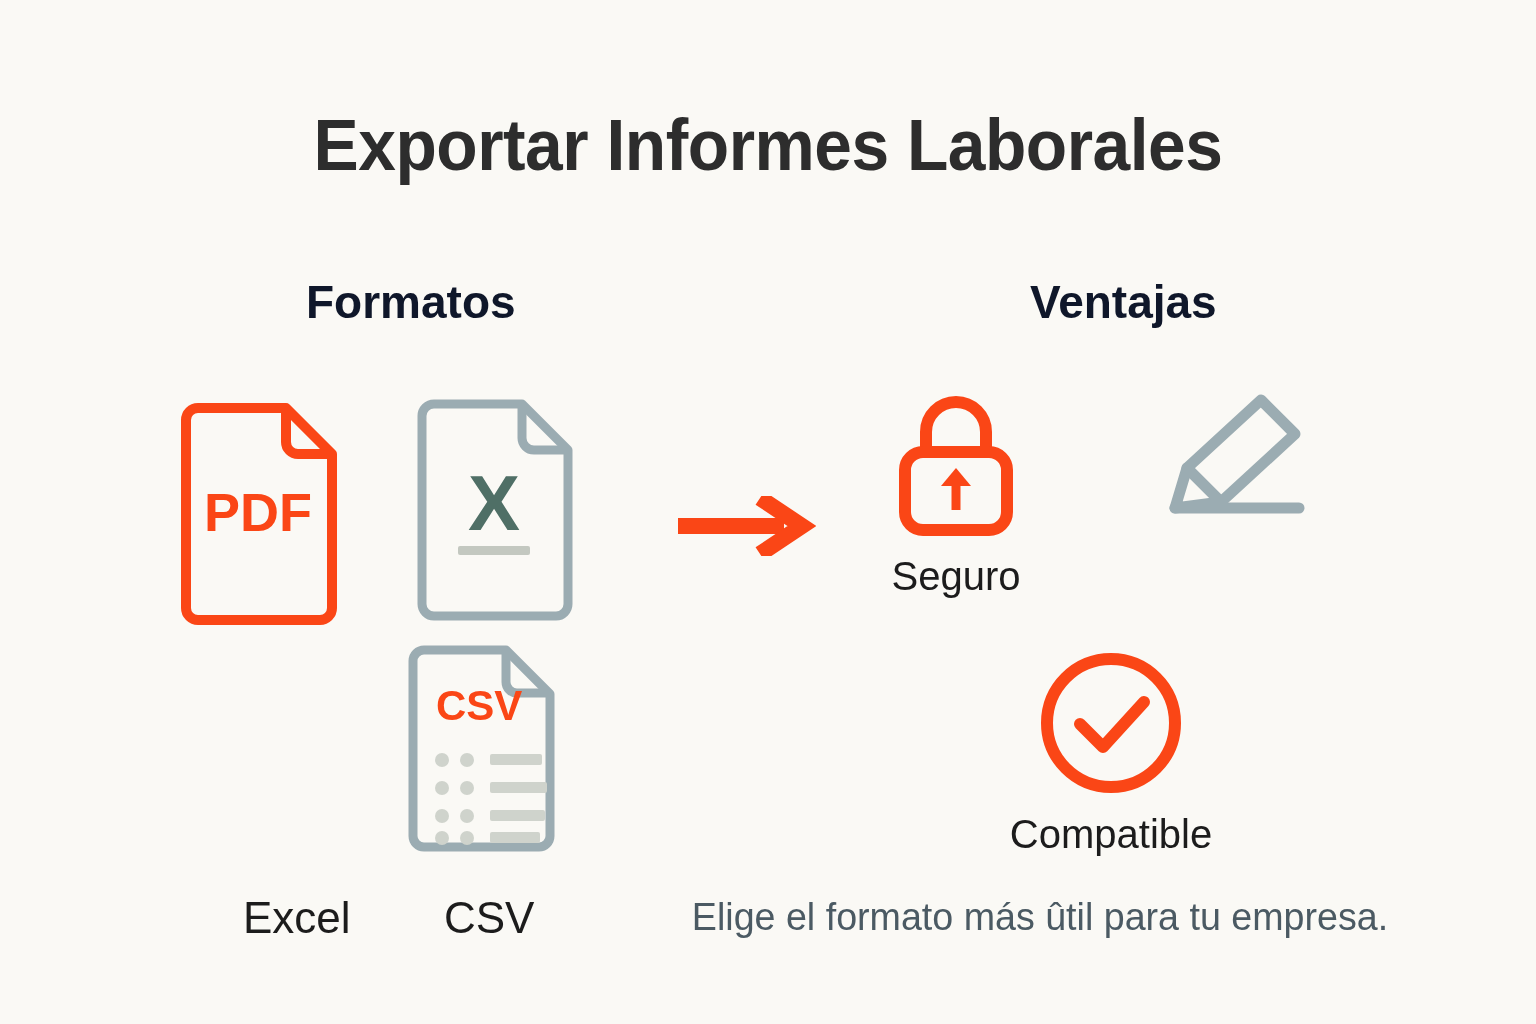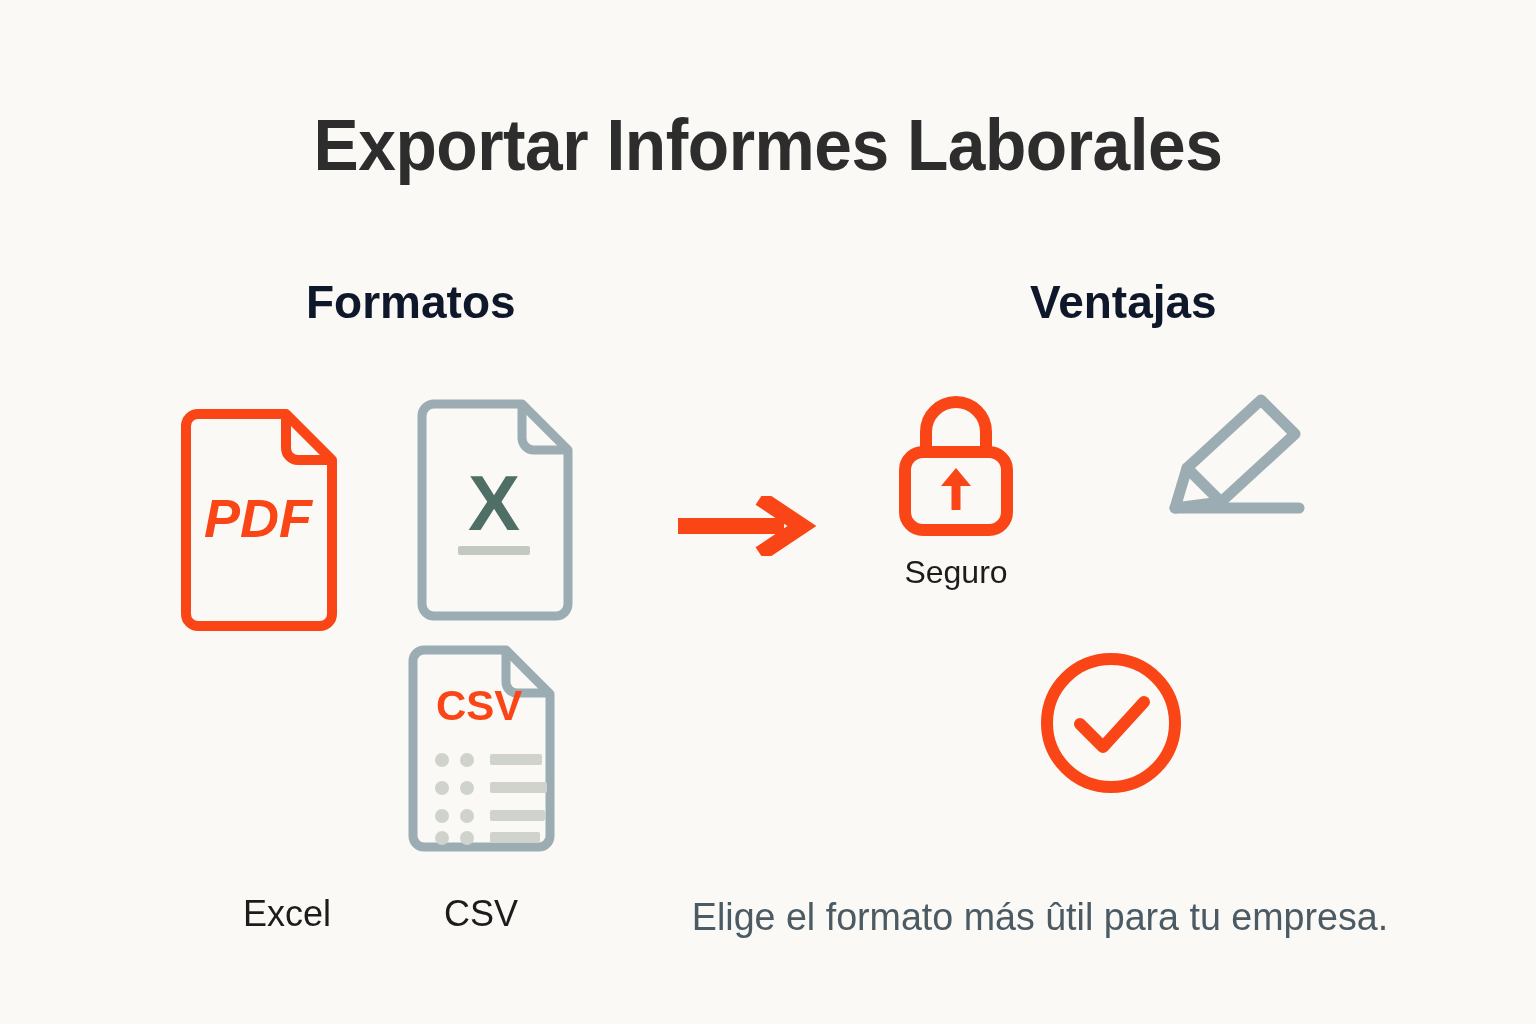--- a/index.html
+++ b/index.html
@@ -48,34 +48,34 @@
     position: absolute;
     top: 396px;
     left: 172px;
     width: 420px;
     height: 470px;
   }
 
   .file-icon { position: absolute; }
 
   
-  #format-pdf  { left: 0px;   top: 16px;   width: 172px; height: 216px; font-style: italic; }
+  #format-pdf  { left: 0px;   top: 10px;   width: 172px; height: 216px; }
   
   #format-xls  { left: 236px; top: 6px;   width: 172px; height: 216px; }
   
   #format-rde  { left: 62px;  top: 262px; width: 140px; height: 180px; }
   
   #format-csv  { left: 230px; top: 252px; width: 160px; height: 200px; }
 
   .file-icon svg { display: block; width: 100%; height: 100%; overflow: visible; }
 
   
   .format-label {
     position: absolute;
-    font-size: 36px;
+    font-size: 44px;
     color: #1c1c1c;
     white-space: nowrap;
   }
   #label-excel { top: 893px; left: 243px; }
   #label-csv   { top: 893px; left: 444px; }
 
   
   #flow-arrow {
     position: absolute;
     left: 676px;
@@ -95,21 +95,21 @@
   .adv-icon {
     height: 150px;
     display: flex;
     align-items: center;
     justify-content: center;
   }
   .adv-icon svg { display: block; overflow: visible; }
 
   .adv-label {
     margin-top: 16px;
-    font-size: 32px;
+    font-size: 40px;
     color: #1c1c1c;
     line-height: 1;
     white-space: nowrap;
   }
 
   
   #footer-caption {
     position: absolute;
     top: 896px;
     left: 660px;
@@ -208,15 +208,16 @@
   </div>
 </div>
 
 <div class="advantage" id="adv-compatible">
   <div class="adv-icon">
     <svg width="150" height="150" viewBox="0 0 150 150" fill="none">
       <circle cx="75" cy="75" r="64" stroke="#fa4616" stroke-width="12" fill="none"></circle>
       <path d="M44 76 L67 99 L108 54" stroke="#fa4616" stroke-width="12" stroke-linecap="round" stroke-linejoin="round" fill="none"></path>
     </svg>
   </div>
+  <div class="adv-label">Compatible</div>
 </div>
 
 <div id="footer-caption">Elige el formato más ûtil para tu empresa.</div>
 
 </body></html>

